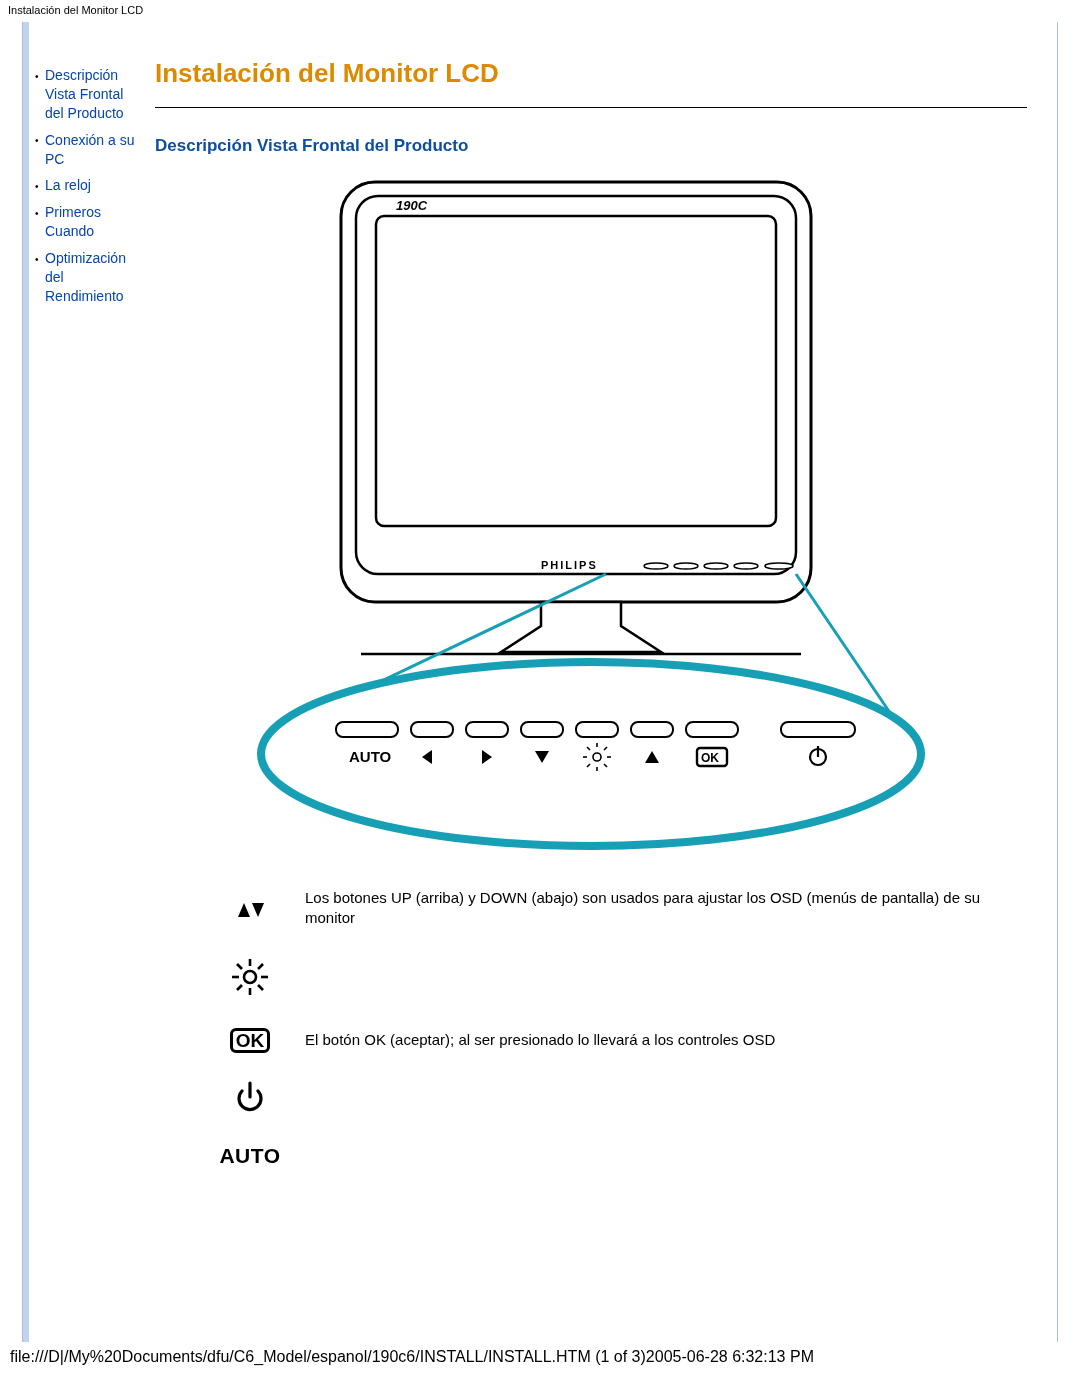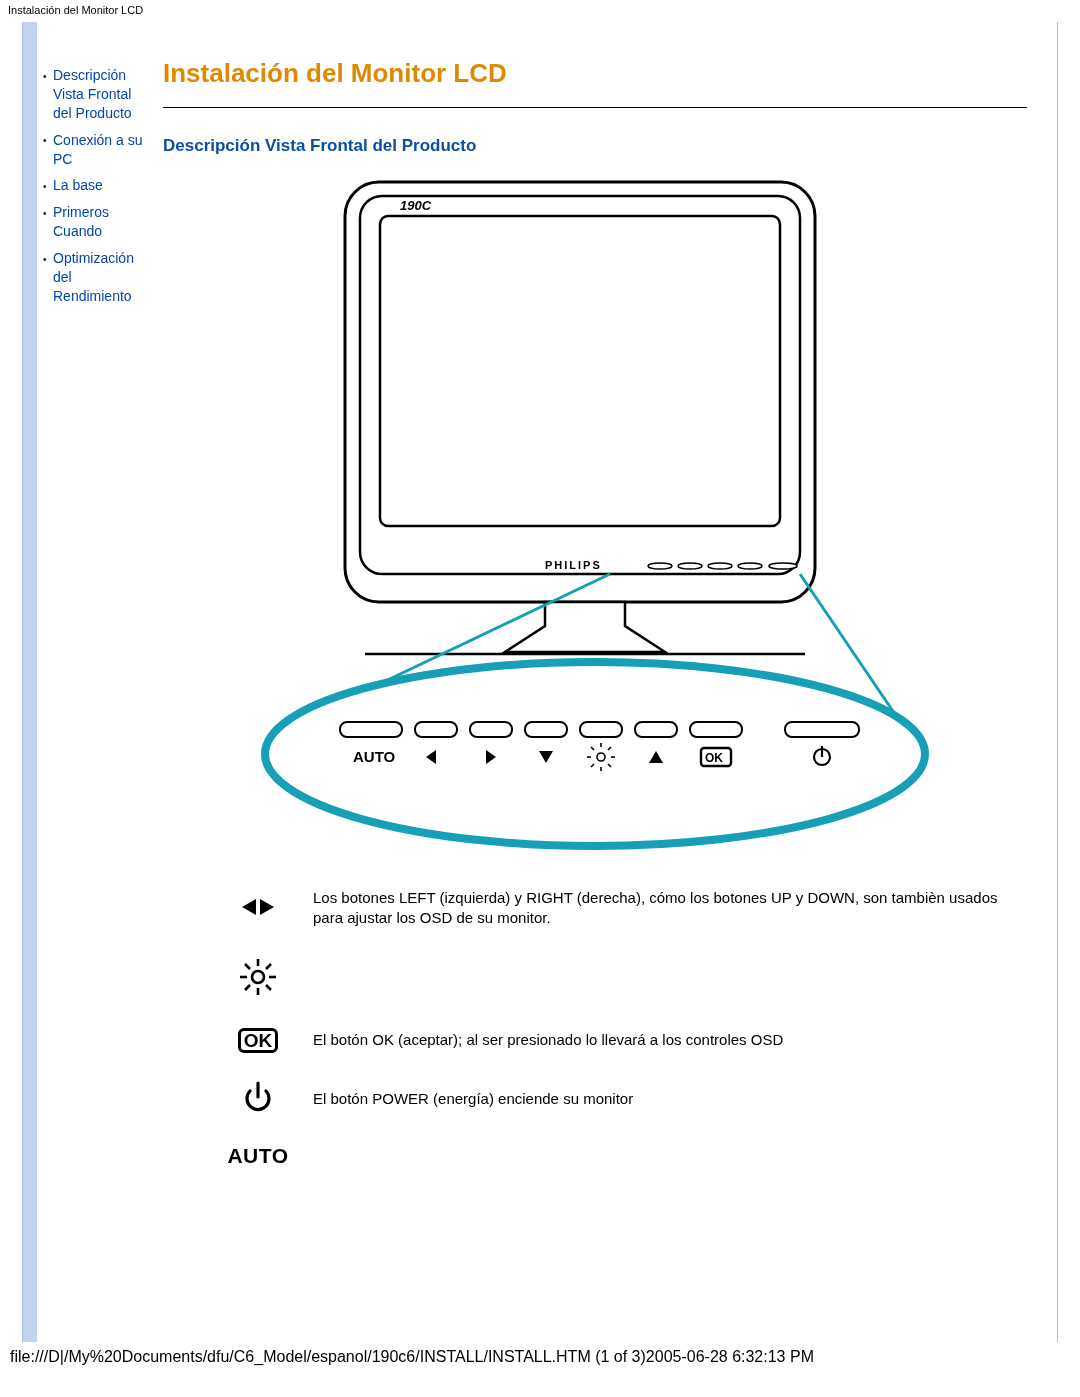--- a/index.html
+++ b/index.html
@@ -17,21 +17,21 @@
     color: #000;
   }
   .outer-band {
     margin: 0 22px;
     border: 1px solid #a9bede;
     border-top: none;
     border-bottom: none;
     background: #c2d3ee;
   }
   .page {
-    margin-left: 14px;
+    margin-left: 6px;
     background: #fff;
     padding: 0 0 0 0;
     min-height: 1320px;
     position: relative;
   }
   .page-inner {
     padding: 20px 20px 0 0;
     display: flex;
   }
   .sidebar {
@@ -149,21 +149,21 @@
 <div class="header-strip">Instalación del Monitor LCD</div>
 
 <div class="outer-band">
   <div class="page">
     <div class="page-inner">
 
       <nav class="sidebar">
         <ul>
           <li><a>Descripción Vista Frontal del Producto</a></li>
           <li><a>Conexión a su PC</a></li>
-          <li><a>La base</a></li>
+          <li><a>La reloj</a></li>
           <li><a>Primeros Cuando</a></li>
           <li><a>Optimización del Rendimiento</a></li>
         </ul>
       </nav>
 
       <div class="main">
         <h1 class="title">Instalación del Monitor LCD</h1>
         <hr class="rule">
         <h2 class="section">Descripción Vista Frontal del Producto</h2>
 
@@ -240,30 +240,30 @@
               <g stroke="#000" stroke-width="2.2" fill="none">
                 <circle cx="577" cy="583" r="8"></circle>
                 <line x1="577" y1="572" x2="577" y2="583"></line>
               </g>
             </g>
           </svg>
         </div>
 
         <div class="legend">
 
-
           <div class="legend-row">
             <div class="legend-icon">
               <svg width="48" height="28" viewBox="0 0 48 28">
-                <polygon points="22,6 22,22 8,14" fill="#000"></polygon>
-                <polygon points="26,6 26,22 40,14" fill="#000"></polygon>
+                <polygon points="12,24 24,24 18,10" fill="#000"></polygon>
+                <polygon points="26,10 38,10 32,24" fill="#000"></polygon>
               </svg>
             </div>
-            <div class="legend-desc">Los botones LEFT (izquierda) y RIGHT (derecha), cómo los botones UP y DOWN, son tambièn usados para ajustar los OSD de su monitor.</div>
-          </div>
+            <div class="legend-desc">Los botones UP (arriba) y DOWN (abajo) son usados para ajustar los OSD (menús de pantalla) de su monitor</div>
+          </div>
+
 
           <div class="legend-row">
             <div class="legend-icon">
               <svg width="44" height="44" viewBox="0 0 44 44">
                 <g stroke="#000" stroke-width="2.6" fill="none">
                   <circle cx="22" cy="22" r="6"></circle>
                   <line x1="22" y1="4" x2="22" y2="11"></line>
                   <line x1="22" y1="33" x2="22" y2="40"></line>
                   <line x1="4" y1="22" x2="11" y2="22"></line>
                   <line x1="33" y1="22" x2="40" y2="22"></line>
@@ -285,21 +285,20 @@
 
           <div class="legend-row">
             <div class="legend-icon">
               <svg width="36" height="36" viewBox="0 0 36 36">
                 <g stroke="#000" stroke-width="3.2" fill="none" stroke-linecap="round">
                   <path d="M 10 12 A 11 11 0 1 0 26 12"></path>
                   <line x1="18" y1="4" x2="18" y2="18"></line>
                 </g>
               </svg>
             </div>
-            <div class="legend-desc">El botón POWER (energía) enciende su monitor</div>
           </div>
 
           <div class="legend-row">
             <div class="legend-icon">
               <span class="auto-text">AUTO</span>
             </div>
           </div>
 
         </div>
 

